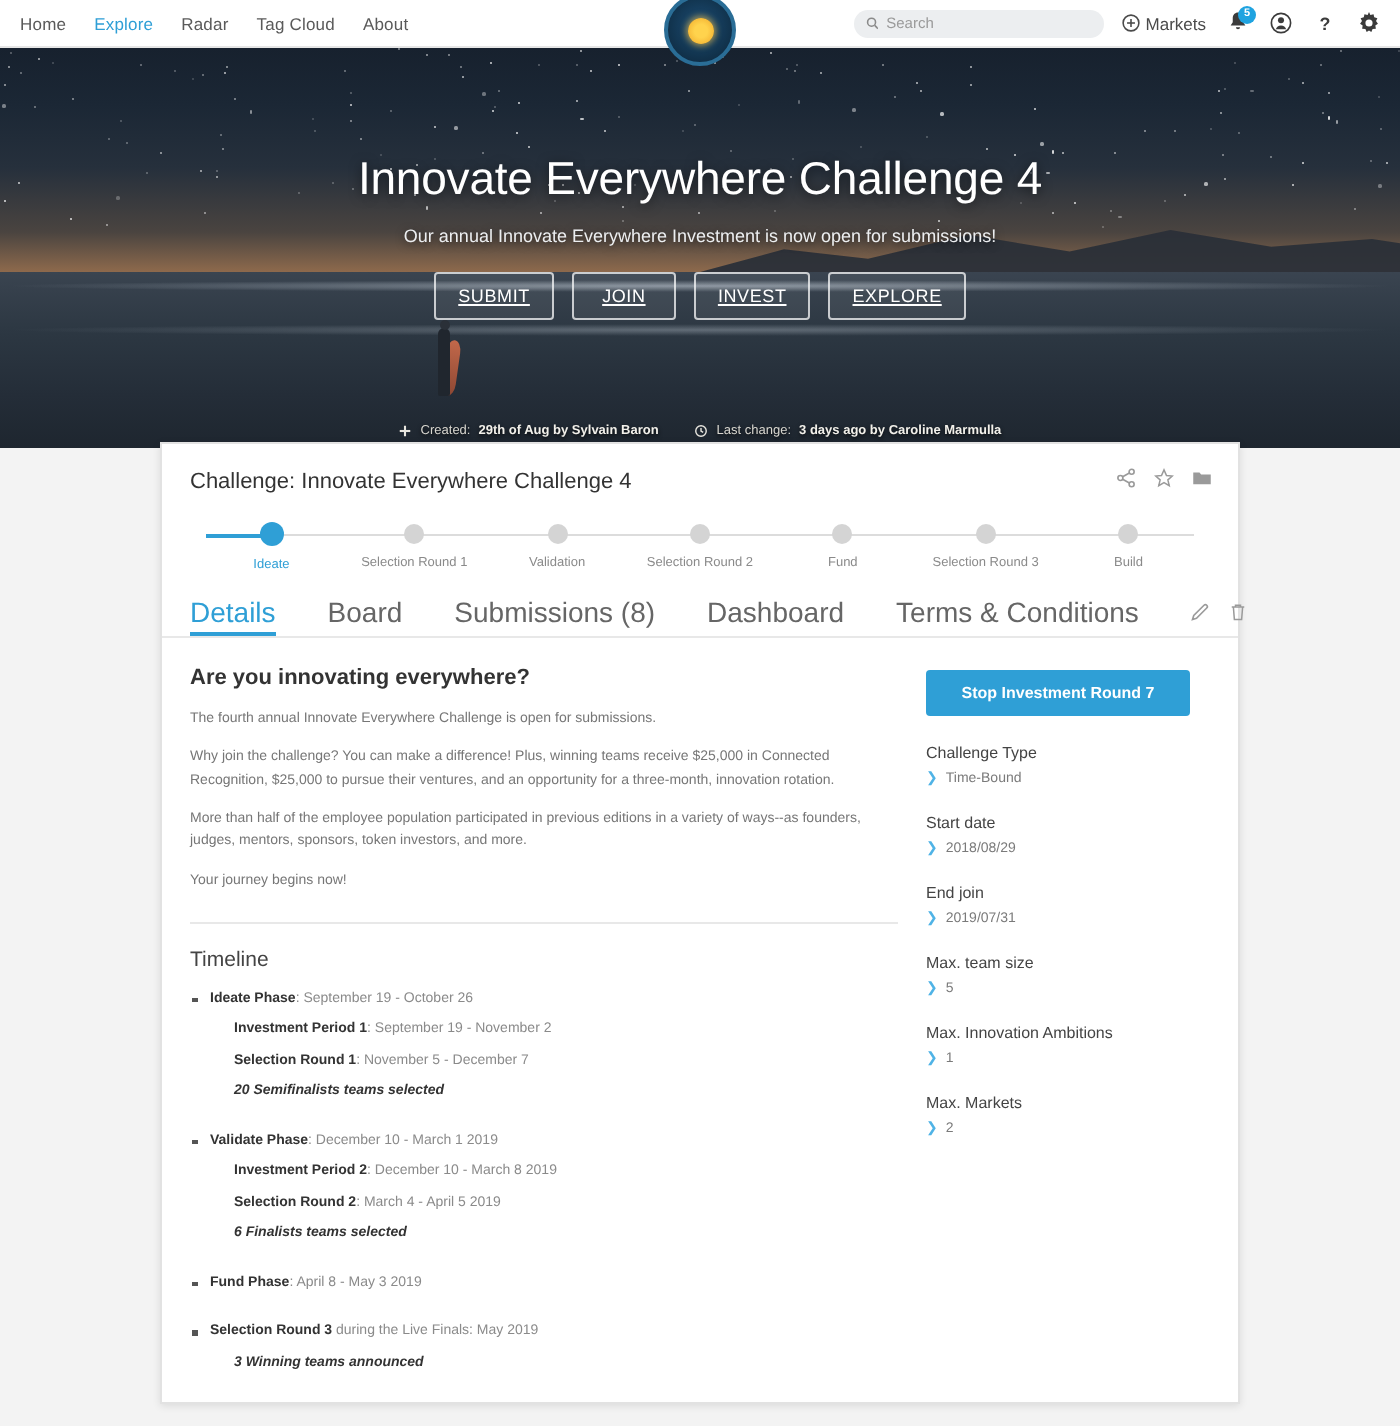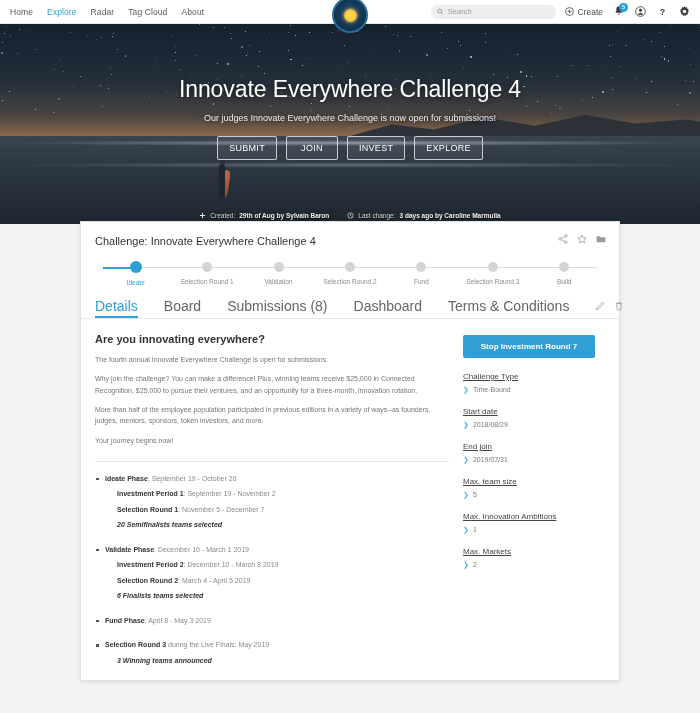--- a/index.html
+++ b/index.html
@@ -126,21 +126,21 @@
   }
   .hero-sub {
     margin-top: 10px; font-size: 9px; color: #eceef0;
     text-shadow: 0 1px 4px rgba(0,0,0,.6);
   }
   .hero-actions { margin-top: 13px; display: flex; gap: 9px; }
   .hero-btn {
     min-width: 52px; padding: 6px 11px;
     border: 1px solid rgba(255,255,255,.72);
     border-radius: 2px; color: #fff; font-size: 9px; letter-spacing: .3px;
-    background: rgba(255,255,255,.06); cursor: pointer; text-align: center;
+    background: rgba(255,255,255,.06); cursor: pointer; text-align: center; text-decoration: underline;
   }
 
   .meta-strip {
     position: absolute; left: 0; right: 0; bottom: 0; height: 18px; z-index: 4;
     display: flex; align-items: center; justify-content: center; gap: 18px;
   }
   .meta-item {
     display: flex; align-items: center; gap: 4px;
     font-size: 6.5px; color: #d8d6cf; text-shadow: 0 1px 2px rgba(0,0,0,.8);
     white-space: nowrap;
@@ -228,21 +228,21 @@
   .tl-em { font-style: italic; font-weight: bold; color: #333; }
   .tl-gap { height: 9px; }
 
   
   .stop-btn {
     display: block; width: 100%; background: #2f9fd6; color: #fff;
     border: 0; border-radius: 2px; padding: 7px 4px;
     font-size: 8px; font-weight: bold; cursor: pointer;
     font-family: "Liberation Sans", sans-serif; margin-bottom: 14px;
   }
-  .field-label { font-size: 8px; color: #444; margin-bottom: 5px; text-decoration: underline; }
+  .field-label { font-size: 8px; color: #444; margin-bottom: 5px; }
   .field-value {
     display: flex; align-items: center; gap: 4px;
     font-size: 7px; color: #7a7a7a; margin-bottom: 14px;
   }
   .chev { color: #4fb3e6; font-size: 7px; line-height: 1; }
 </style>
 </head>
 <body>
 
 <div class="topnav">
@@ -266,21 +266,21 @@
       </svg>
       <input type="text" placeholder="Search" style="">
     </div>
 
     <div class="create-btn">
       <svg width="9" height="9" viewBox="0 0 16 16" fill="none" stroke="#4a4a4a" stroke-width="1.4">
         <circle cx="8" cy="8" r="7"></circle>
           <line x1="8" y1="4.5" x2="8" y2="11.5"></line>
           <line x1="4.5" y1="8" x2="11.5" y2="8"></line>
       </svg>
-      <span>Create</span>
+      <span>Markets</span>
     </div>
 
     <div class="icon-btn">
       <svg width="10" height="11" viewBox="0 0 16 18" fill="#3b3b3b">
         <path d="M8 0.5c-2.5 0-4.3 2-4.3 4.5v3.3L2 11h12l-1.7-2.7V5c0-2.5-1.8-4.5-4.3-4.5z"></path>
         <path d="M6.3 12.5h3.4a1.7 1.7 0 0 1-3.4 0z"></path>
       </svg>
       <span class="badge">5</span>
     </div>
 
@@ -486,21 +486,21 @@
     <div class="foam" style="top:26px;opacity:.6;"></div>
   </div>
   <div class="surfer">
     <div class="surfboard"></div>
     <div class="surfer-body"></div>
     <div class="surfer-head"></div>
   </div>
 
   <div class="hero-inner">
     <div class="hero-title">Innovate Everywhere Challenge 4</div>
-    <div class="hero-sub">Our judges Innovate Everywhere Challenge is now open for submissions!</div>
+    <div class="hero-sub">Our annual Innovate Everywhere Investment is now open for submissions!</div>
     <div class="hero-actions" id="hero-actions">
         <div class="hero-btn">SUBMIT</div>
         <div class="hero-btn">JOIN</div>
         <div class="hero-btn">INVEST</div>
         <div class="hero-btn">EXPLORE</div>
       </div>
   </div>
 
   <div class="meta-strip">
     <div class="meta-item">
@@ -609,20 +609,21 @@
       <div class="h2">Are you innovating everywhere?</div>
       <div id="paragraphs">
           <div class="p">The fourth annual Innovate Everywhere Challenge is open for submissions.</div>
           <div class="p">Why join the challenge? You can make a difference! Plus, winning teams receive $25,000 in Connected Recognition, $25,000 to pursue their ventures, and an opportunity for a three-month, innovation rotation.</div>
           <div class="p">More than half of the employee population participated in previous editions in a variety of ways--as founders, judges, mentors, sponsors, token investors, and more.</div>
           <div class="p">Your journey begins now!</div>
         </div>
 
       <div class="divider"></div>
 
+      <div class="h3">Timeline</div>
       <ul class="tl" id="timeline">
           <li><b>Ideate Phase</b><span class="reg">: September 19 - October 26</span><ul>
               <li><b>Investment Period 1</b><span class="reg">: September 19 - November 2</span></li>
               <li><b>Selection Round 1</b><span class="reg">: November 5 - December 7</span></li>
               <li><span class="tl-em">20 Semifinalists teams selected</span><span class="reg"></span></li>
             </ul></li>
           <div class="tl-gap"></div>
           <li><b>Validate Phase</b><span class="reg">: December 10 - March 1 2019</span><ul>
               <li><b>Investment Period 2</b><span class="reg">: December 10 - March 8 2019</span></li>
               <li><b>Selection Round 2</b><span class="reg">: March 4 - April 5 2019</span></li>

